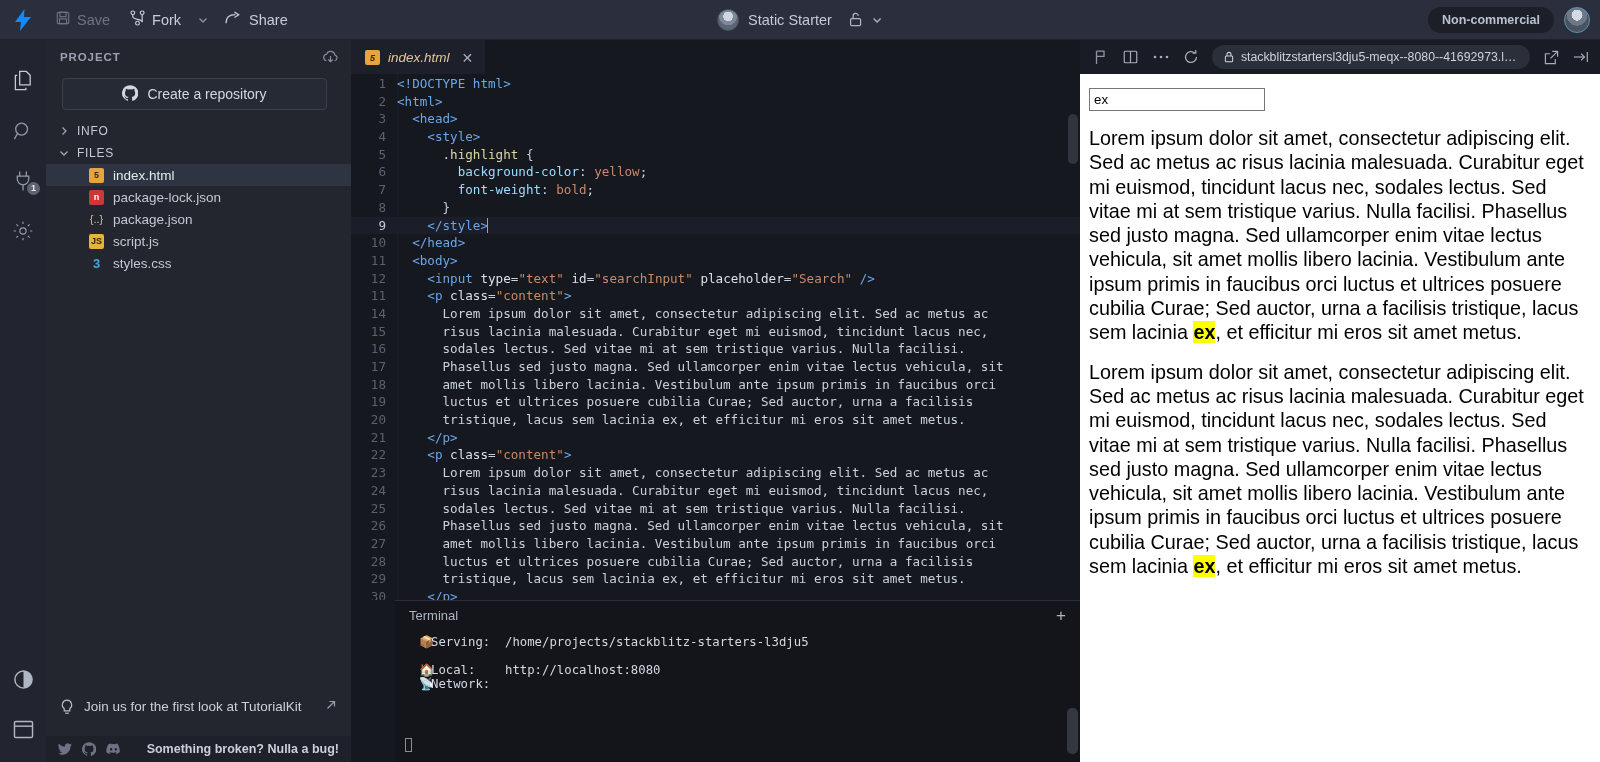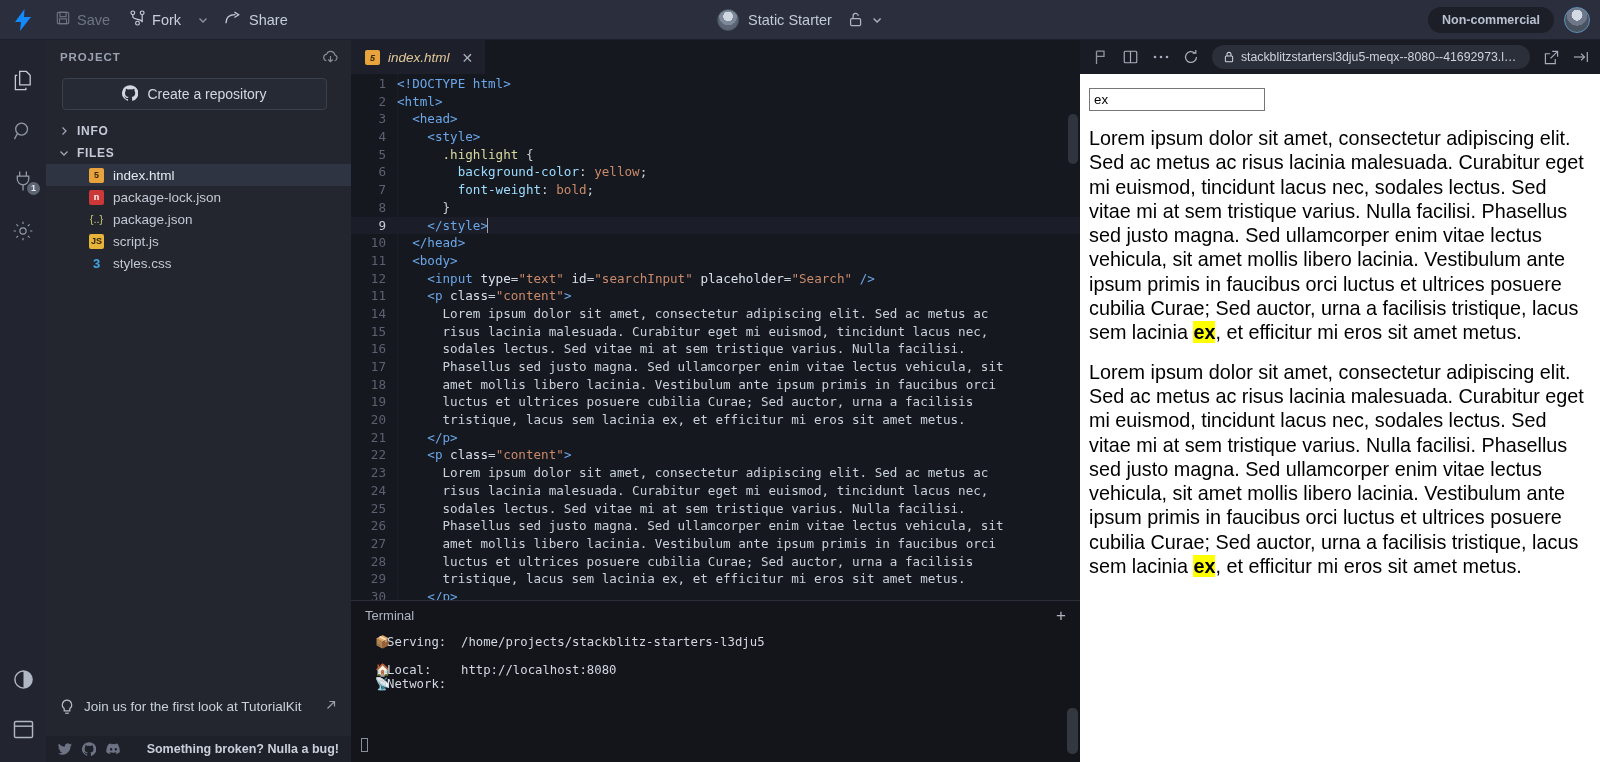--- a/index.html
+++ b/index.html
@@ -94,21 +94,21 @@
   .repo-btn {
     display: flex; align-items: center; justify-content: center; gap: 9px;
     height: 32px; border: 1px solid #3a3f4c; border-radius: 4px;
     color: #d2d7e1; font-size: 14px; cursor: pointer; background: #262a34;
   }
   .tree-row {
     height: 22px; display: flex; align-items: center; gap: 7px;
     padding-left: 13px; color: #b9bfcc; font-size: 12.5px;
     cursor: pointer;
   }
-  .tree-row.section { font-weight: bold; letter-spacing: .7px; font-size: 12px; color: #c5cbd8; }
+  .tree-row.section { font-weight: normal; letter-spacing: .7px; font-size: 12px; color: #c5cbd8; }
   .tree-row.file { padding-left: 43px; font-size: 13.5px; gap: 9px; height: 22px; color:#c2c8d4; }
   .tree-row.file.selected { background: #2f3442; color: #e4e8ef; }
   .chev { width: 11px; color: #a0a6b4; display:flex; align-items:center; }
   .fi { width: 15px; height: 15px; flex: 0 0 15px; display:flex; align-items:center; justify-content:center;
         font-size: 9px; font-weight: bold; border-radius: 2px; }
   .fi-html { background: #e8a33d; color: #3b2a05; }
   .fi-npm  { background: #cb3837; color: #fff; }
   .fi-json { background: transparent; color: #c5c97a; font-size: 11px; font-weight: normal; }
   .fi-js   { background: #e8b339; color: #2e2407; }
   .fi-css  { background: transparent; color: #40a7e8; font-size: 13px; font-weight: bold; }
@@ -163,21 +163,21 @@
   .punc { color: #c9d1d9; }
   .txt  { color: #c9d1d9; }
   .cursorbar { border-left: 1px solid #9aa2b1; margin-left:-1px; }
   .vscroll-e {
     position: absolute; right: 2px; top: 40px; width: 10px; height: 50px;
     background: #30343f; border-radius: 5px;
   }
   .gutter-edge { position:absolute; left:46px; top:0; bottom:0; width:1px; background:#1b1e26; }
 
   
-  .terminal { flex: 0 0 162px; background: #13151b; display: flex; flex-direction: column; border-top: 1px solid #2a2e38; }
+  .terminal { flex: 0 0 162px; background: #13151b; display: flex; flex-direction: column; border-top: 1px solid #2a2e38; margin-left: 44px; }
   .term-head { height: 28px; display: flex; align-items: center; padding: 0 14px; }
   .term-title { color: #aeb4c1; font-size: 13px; }
   .term-sp { flex: 1; }
   .term-plus { color: #aeb4c1; font-size: 17px; cursor: pointer; line-height: 1; }
   .term-body {
     flex: 1; position: relative;
     font-family: "DejaVu Sans Mono", "Liberation Mono", monospace;
     font-size: 12.3px; line-height: 14px; color: #d3d8e2;
     padding: 6px 14px 0 14px;
   }

